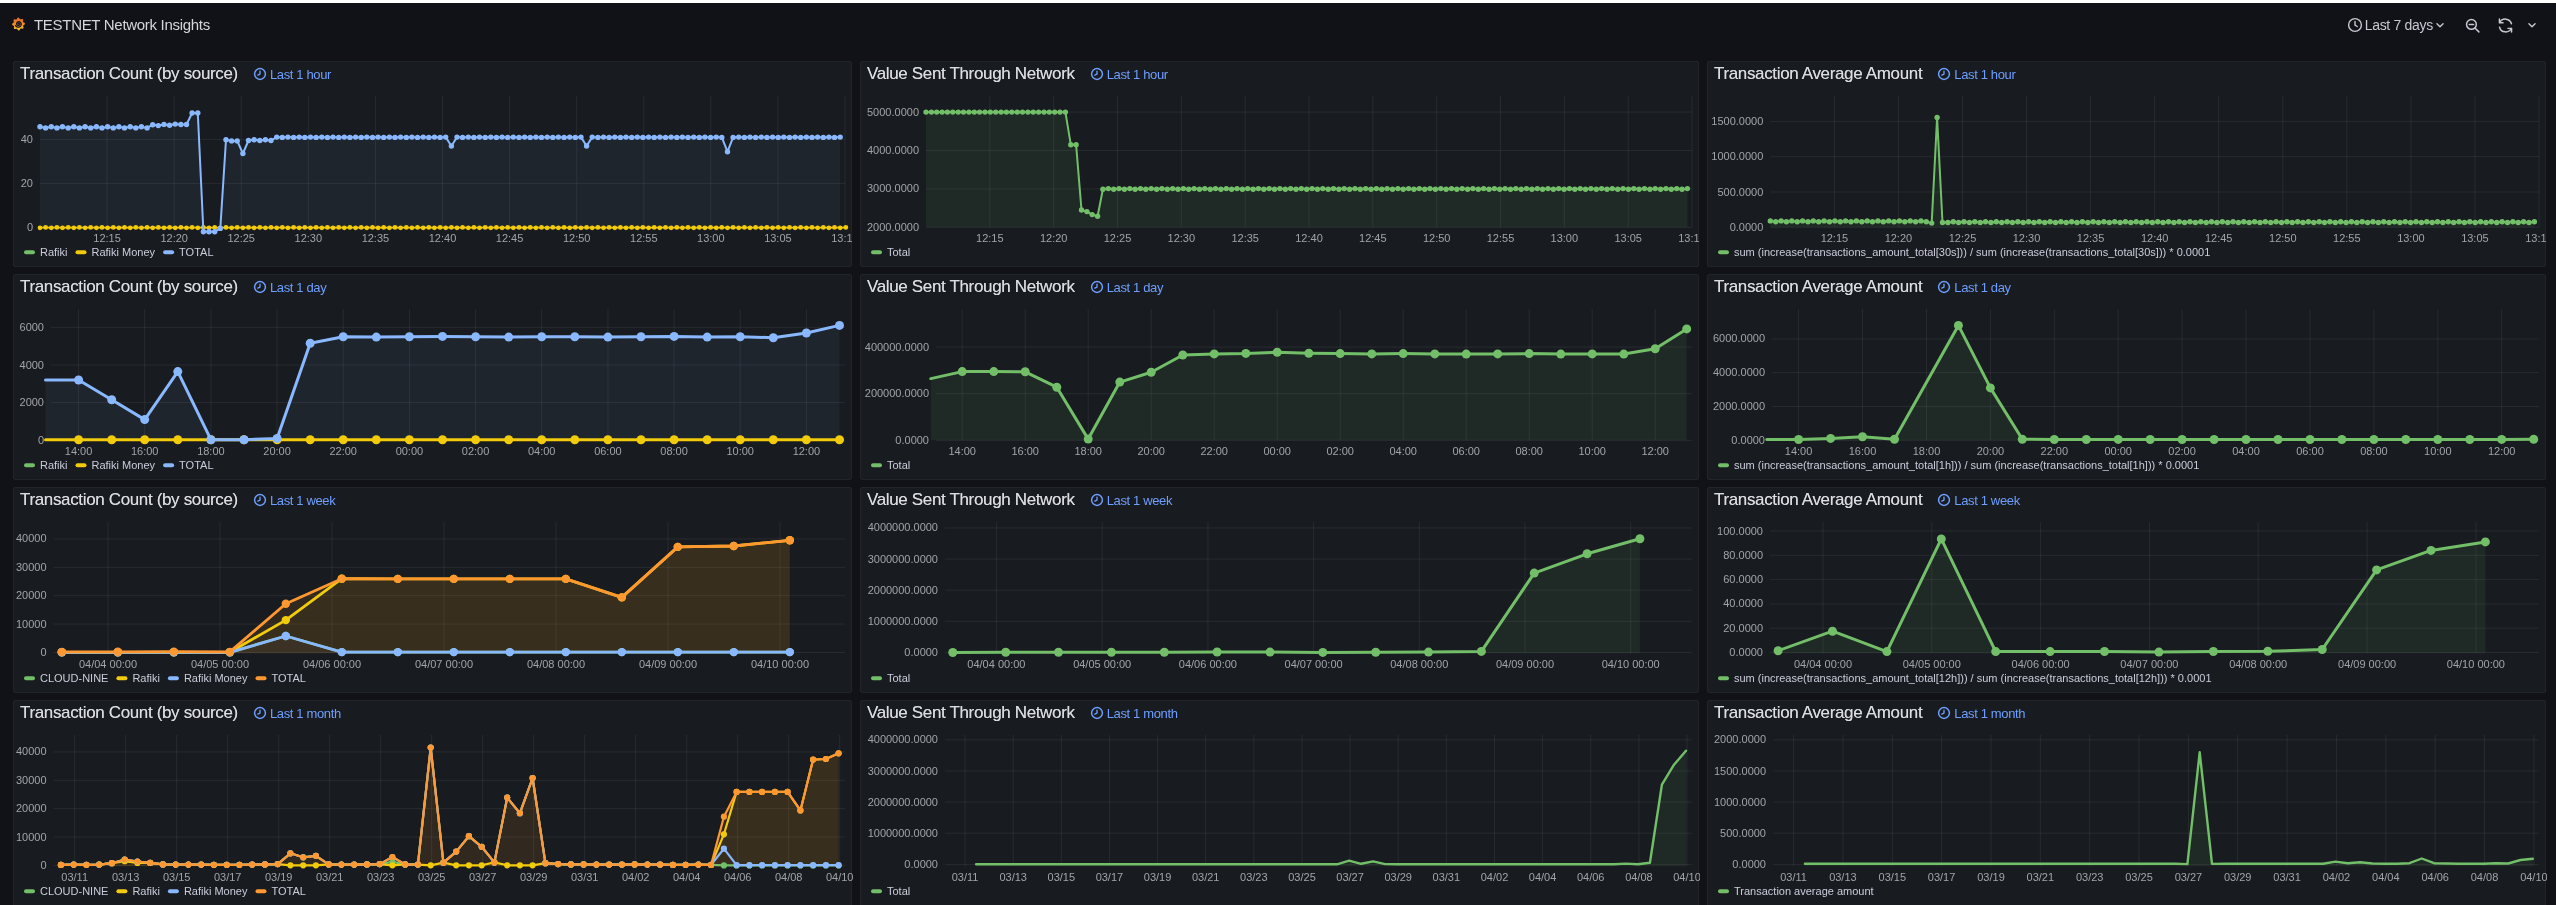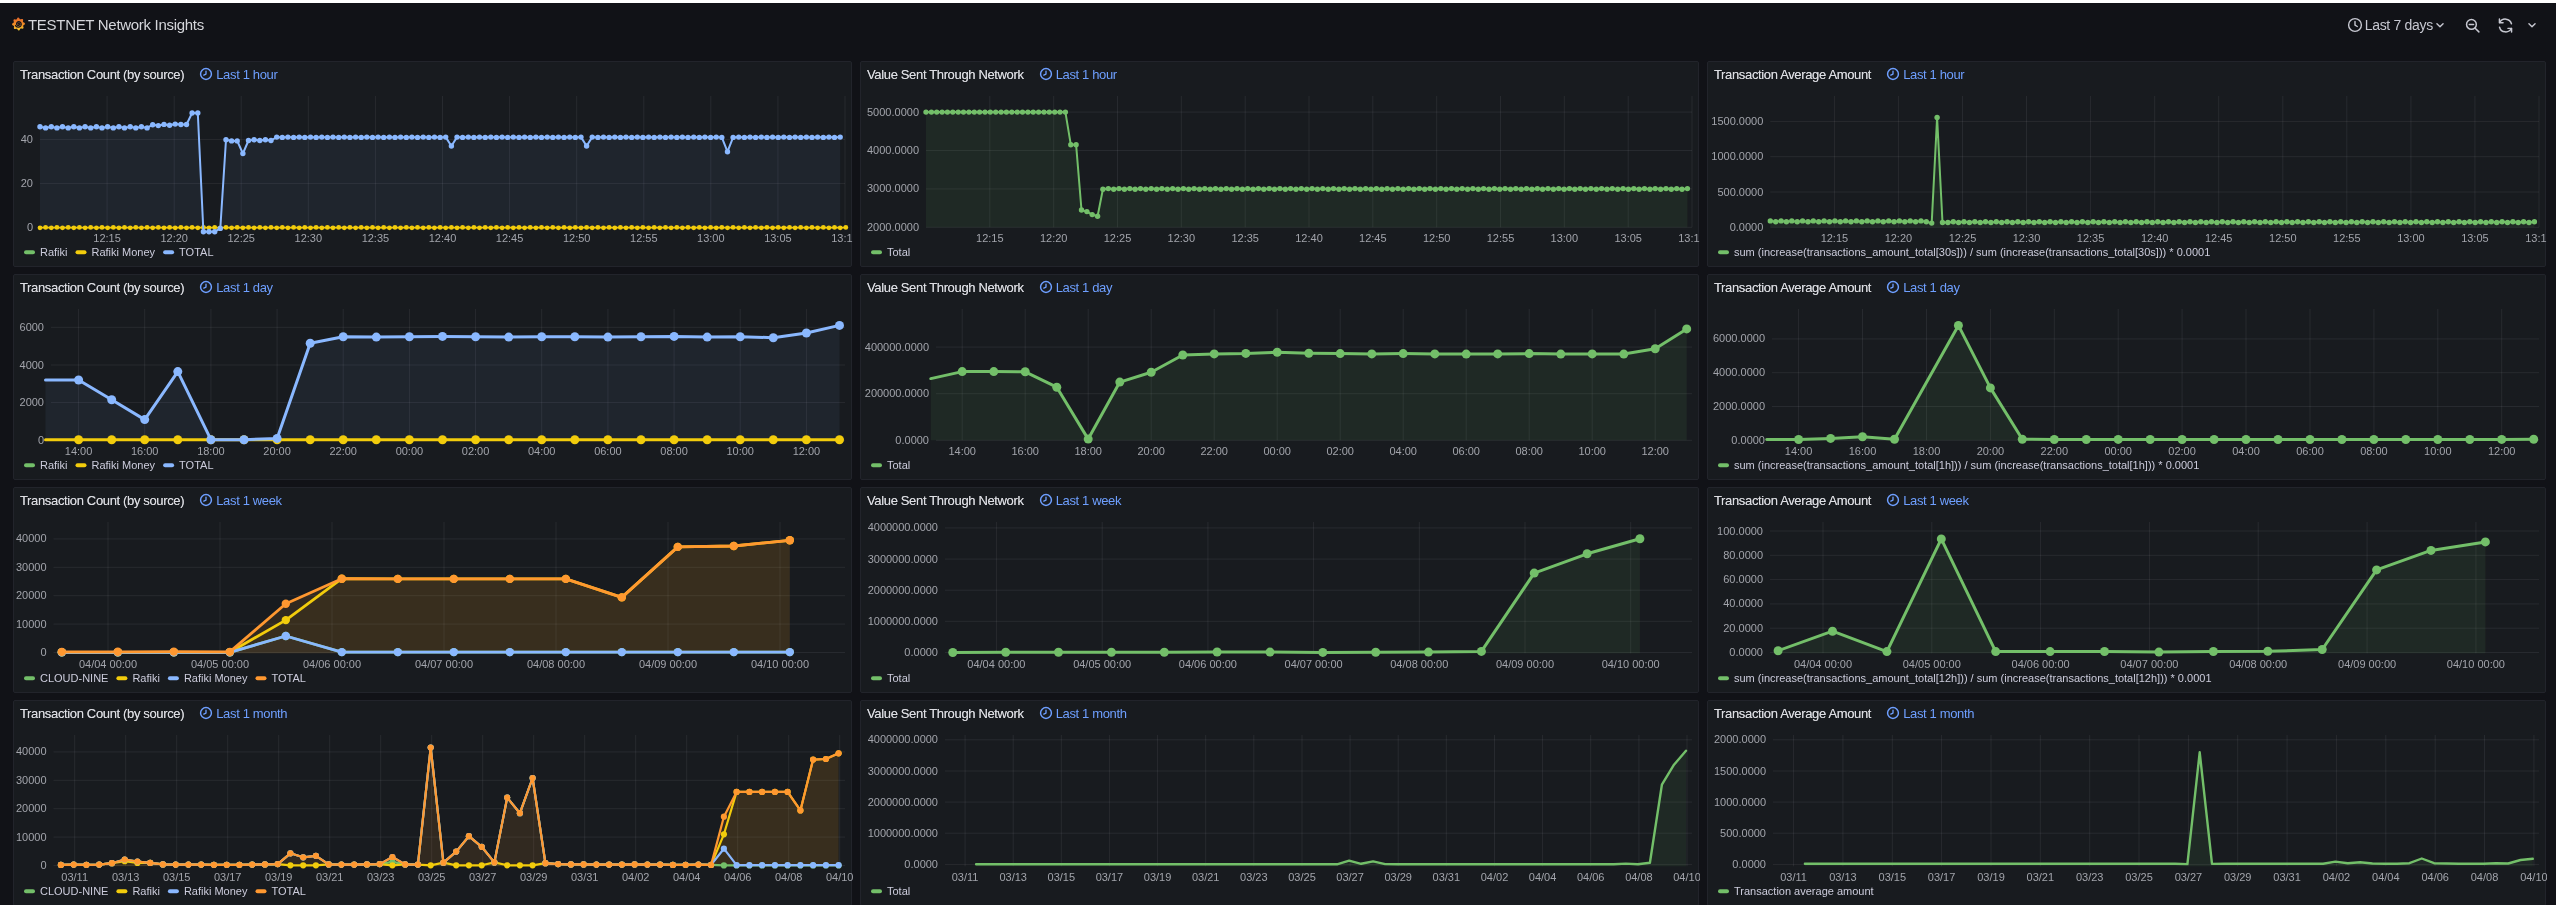--- a/index.html
+++ b/index.html
@@ -1,22 +1,22 @@
 <!DOCTYPE html>
 <html><head><meta charset="utf-8"><style>
 *{margin:0;padding:0;box-sizing:border-box}
 html,body{width:2556px;height:905px;overflow:hidden;background:#111217;font-family:"Liberation Sans",sans-serif;-webkit-font-smoothing:antialiased}
 #topstrip{position:absolute;left:0;top:0;width:2556px;height:3px;background:#fefefe}
 #hdr{position:absolute;left:0;top:3px;width:2556px;height:50px}
-#hleft{position:absolute;left:11px;top:0;height:42px;display:flex;align-items:center;gap:2px}
+#hleft{position:absolute;left:11px;top:0;height:42px;display:flex;align-items:center;gap:8px}
 #htitle{color:#d5d6db;font-size:15px;letter-spacing:-0.3px}
 #hright{position:absolute;right:17px;top:0;height:44px;display:flex;align-items:center;color:#c7c8d1;font-size:14px}
 .panel{position:absolute;width:839px;height:206px;background:#181b1f;border:1px solid #22242b;border-radius:2px}
 .phead{position:absolute;left:6px;top:2px;height:20px;display:flex;align-items:center}
-.ptitle{color:#dcdde2;font-size:13px;font-weight:500;letter-spacing:-0.35px;text-shadow:0 0 0.5px rgba(220,221,226,0.7)}
+.ptitle{color:#dcdde2;font-size:17px;font-weight:500;letter-spacing:-0.35px;text-shadow:0 0 0.5px rgba(220,221,226,0.7)}
 .plink{display:flex;align-items:flex-start;gap:3px;margin-left:15px;color:#6e9fff;font-size:13px;font-weight:500;letter-spacing:-0.35px}
 svg text{font-family:"Liberation Sans",sans-serif}
 </style></head><body>
 <div id="topstrip"></div>
 <div id="hdr">
     <div id="hleft">
       <svg width="15" height="16" viewBox="0 0 17 17" style="flex:none">
         <defs>
           <linearGradient id="glg" x1="0" y1="0" x2="0" y2="1">
             <stop offset="0" stop-color="#e4672a"></stop>

